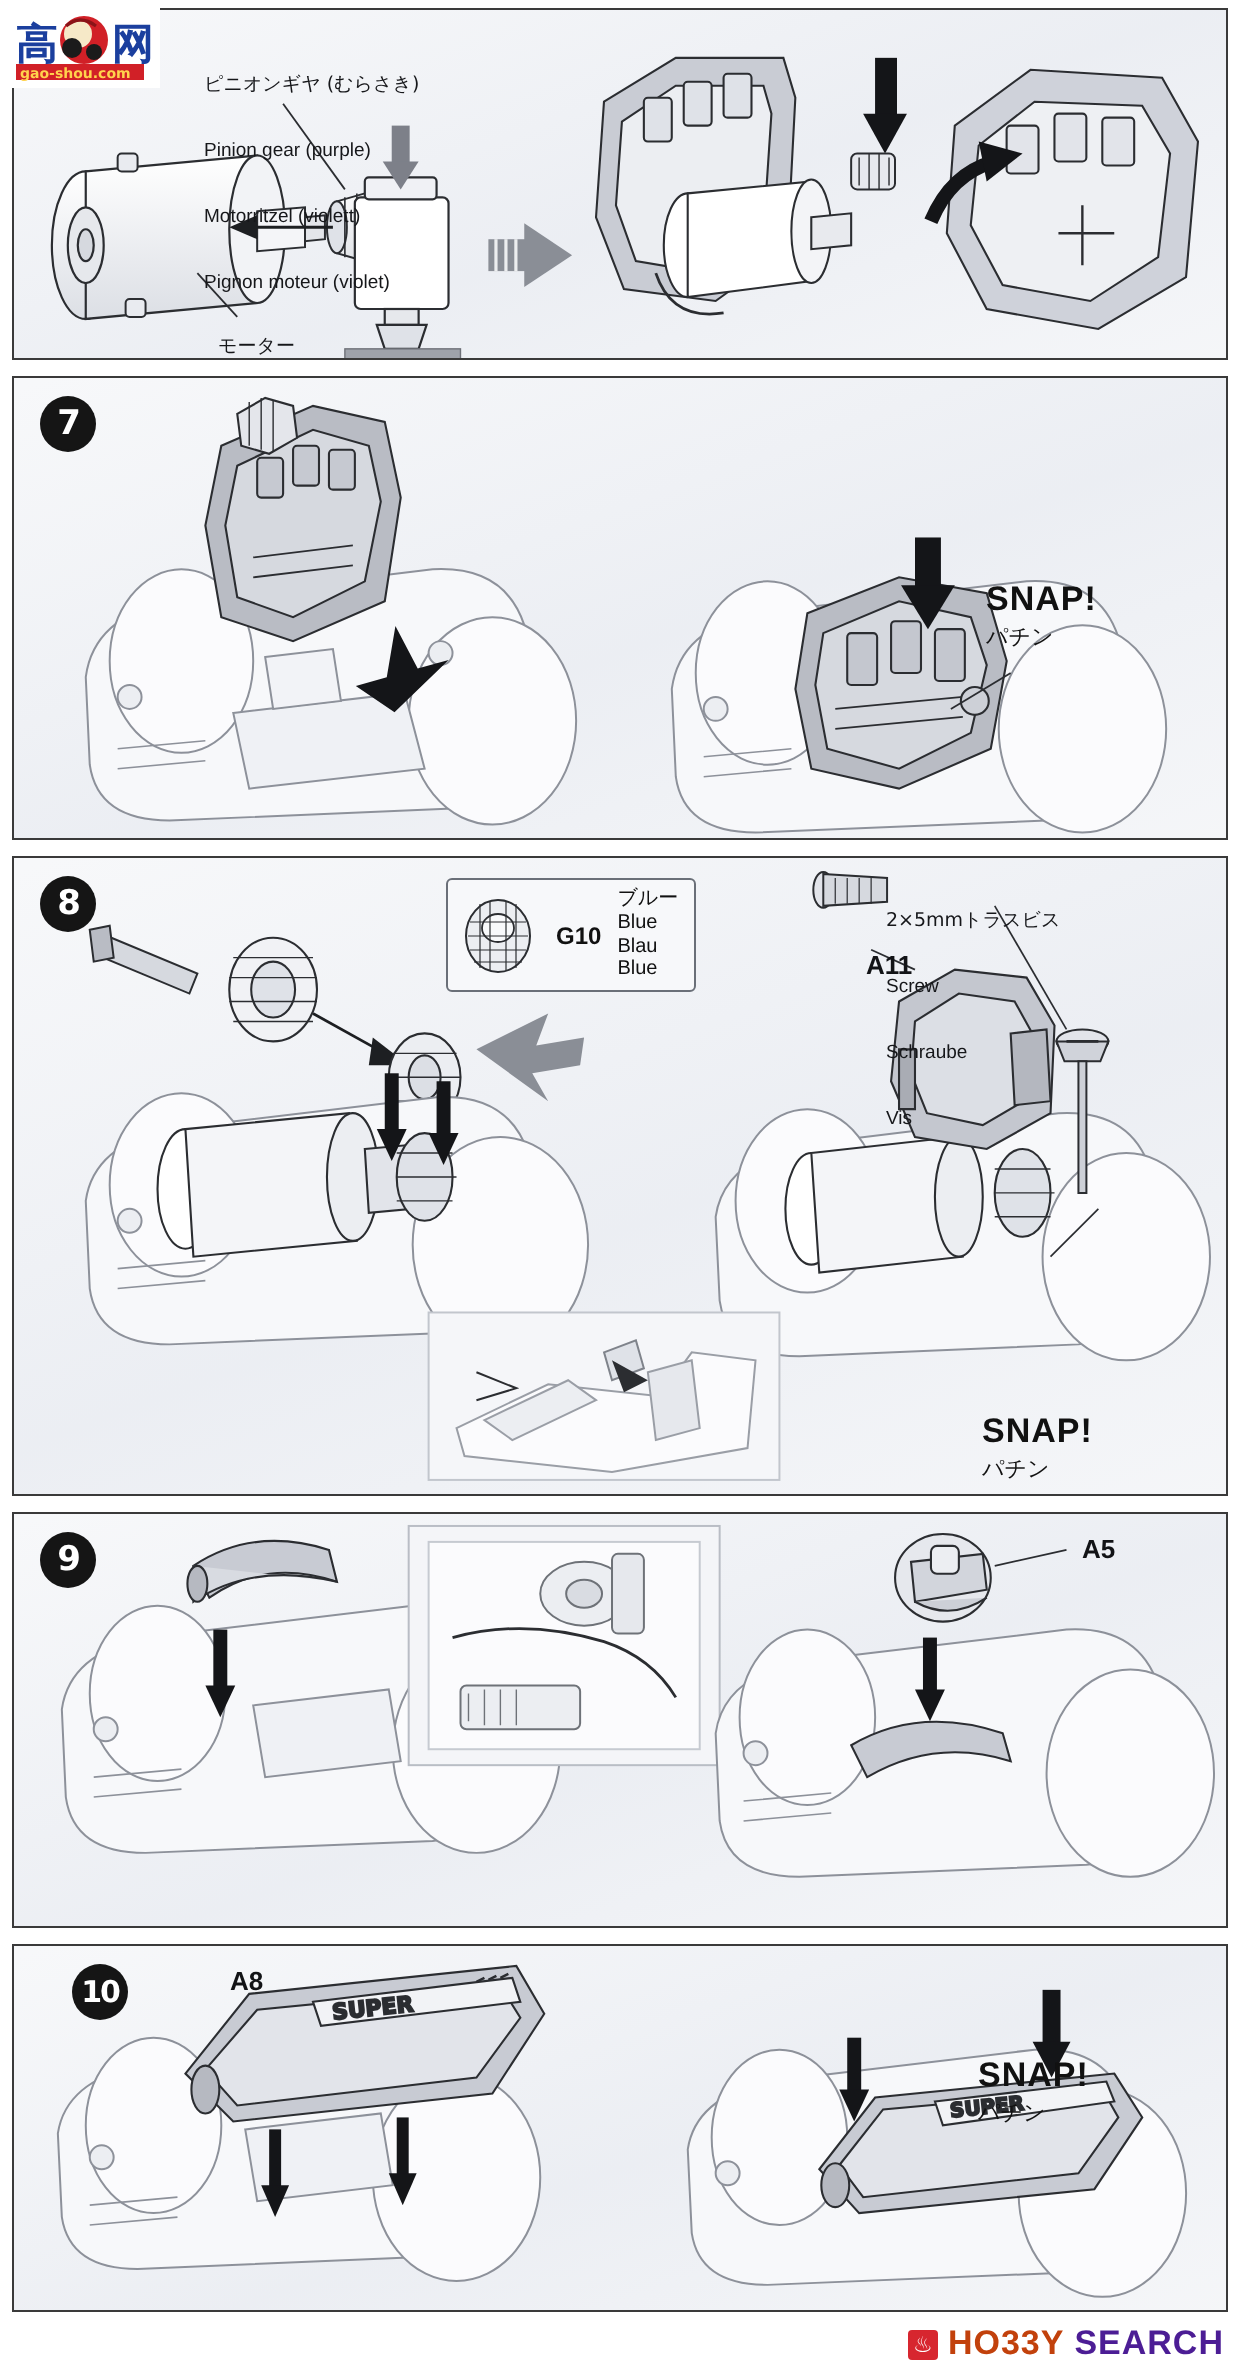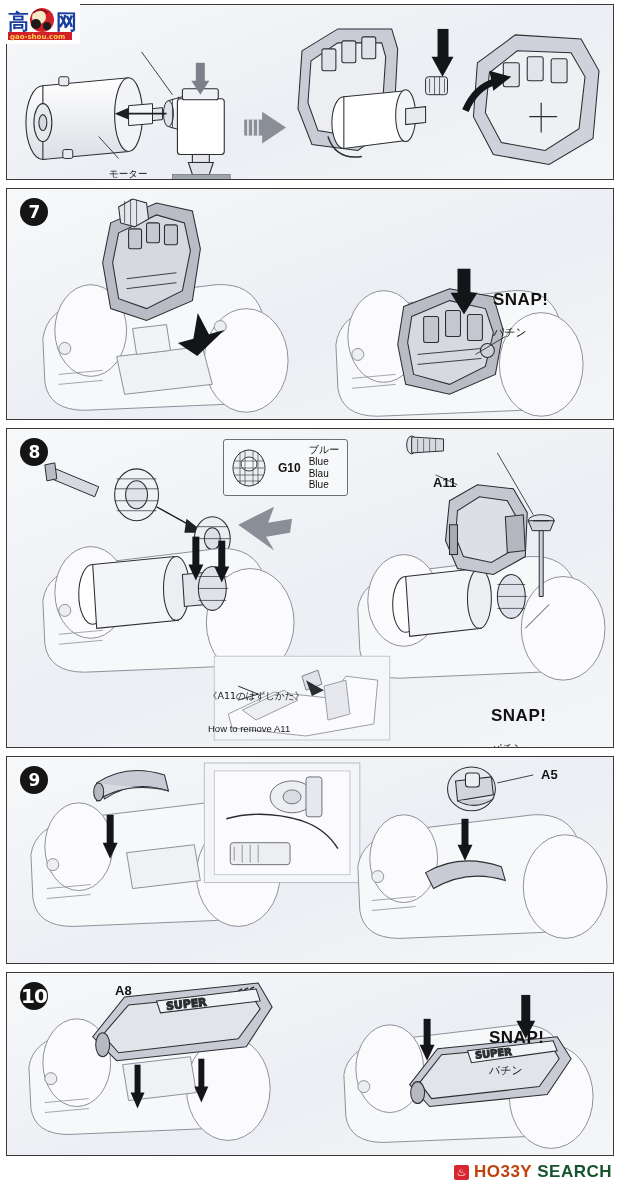--- a/index.html
+++ b/index.html
@@ -38,32 +38,32 @@
     position:absolute;
     width:26px;height:26px;border-radius:50%;
     background:#151515;color:#fff;
     font-size:17px;font-weight:bold;
     display:flex;align-items:center;justify-content:center;
     font-family:"DejaVu Sans",sans-serif;
     letter-spacing:-1px;
     z-index:30;
     box-shadow:0 0 0 1px #151515;
   }
-  .stepnum.wide{font-size:20px;}
+  .stepnum.wide{font-size:15px;margin-left:16px;}
 
   
   .txt{position:absolute;z-index:25;color:#16171a;line-height:1.16;white-space:pre;}
   .txt .jp{font-family:"DejaVu Sans",sans-serif;}
   .lbl{position:absolute;z-index:26;color:#121316;font-size:13px;font-weight:bold;}
   .callout{font-size:9px;}
   .callout .l{display:block;}
 
   .snap{position:absolute;z-index:28;}
   .snap .s1{font-size:17px;font-weight:bold;letter-spacing:.5px;color:#111;margin-top:45px;}
-  .snap .s2{font-size:11px;color:#111;font-family:Liberation Serif, serif;margin-top:15px;}
+  .snap .s2{font-size:11px;color:#111;font-family:Liberation Serif, serif;margin-top:1px;}
 
   
   .partbox{
     position:absolute;z-index:27;
     background:#f7f8fa;border:1px solid #6a6f78;border-radius:3px;
     display:flex;align-items:center;gap:8px;
     padding:4px 8px 4px 4px;
   }
   .partbox .code{font-size:12px;font-weight:bold;color:#111;}
   .partbox .cols{font-size:10px;line-height:1.18;color:#111;}
@@ -85,21 +85,21 @@
   .hs{
     position:absolute;right:8px;top:6px;
     display:flex;align-items:center;gap:5px;
   }
   .hs .mark{
     width:15px;height:15px;background:#d7262f;border-radius:2px;
     display:flex;align-items:center;justify-content:center;
     color:#fff;font-size:11px;line-height:1;font-family:"DejaVu Sans",sans-serif;
   }
   .hs .w1{color:#c2410c;font-size:17px;font-weight:bold;letter-spacing:.5px;}
-  .hs .w2{color:#14532d;font-size:17px;font-weight:bold;letter-spacing:.5px;}
+  .hs .w2{color:#4c1d95;font-size:17px;font-weight:bold;letter-spacing:.5px;}
 </style>
 </head>
 <body>
 
 <div class="sheet">
 
   <div class="panel p6">
     <svg class="art" viewBox="0 0 608 176">
       <defs>
         <linearGradient id="mg" x1="0" y1="0" x2="0" y2="1">
@@ -195,20 +195,26 @@
         <rect x="498" y="58" width="16" height="24" rx="2" fill="#e2e4ea"></rect>
         <rect x="522" y="52" width="16" height="24" rx="2" fill="#e2e4ea"></rect>
         <rect x="546" y="54" width="16" height="24" rx="2" fill="#e2e4ea"></rect>
         <path d="M536 98 L536 128 M524 112 L552 112" stroke-width="1.2" fill="none"></path>
       </g>
 
       <path d="M460 106 Q470 82 492 76" stroke="#141518" stroke-width="7" fill="none"></path>
       <path d="M484 66 L506 72 L488 86 Z" fill="#141518"></path>
     </svg>
 
+    <div class="txt callout" style="left:95px;top:10px;font-size:9.5px;">
+      <span class="l jp">ピニオンギヤ (むらさき)</span>
+      <span class="l">Pinion gear (purple)</span>
+      <span class="l">Motorritzel (violett)</span>
+      <span class="l">Pignon moteur (violet)</span>
+    </div>
 
     <div class="txt callout" style="left:102px;top:141px;font-size:9.5px;">
       <span class="l jp">モーター</span>
       
       
     </div>
   </div>
 
   <div class="panel p7">
     <svg class="art" viewBox="0 0 608 232">
@@ -390,29 +396,29 @@
       </svg>
       <div class="code">G10</div>
       <div class="cols">
         <span class="l jp">ブルー</span><br>
         <span class="l">Blue</span><br>
         <span class="l">Blau</span><br>
         <span class="l">Blue</span>
       </div>
     </div>
 
+    <div class="txt callout" style="left:436px;top:4px;font-size:9.5px;">
+      <span class="l jp">2×5mmトラスビス</span>
+      <span class="l">Screw</span>
+      <span class="l">Schraube</span>
+      <span class="l">Vis</span>
+    </div>
 
     <div class="lbl" style="left:426px;top:46px;">A11</div>
 
-    <div class="txt callout" style="left:201px;top:239px;font-size:9.5px;">
-      <span class="l jp">《A11のはずしかた》</span>
-      <span class="l">How to remove A11</span>
-      
-      
-    </div>
 
     <div class="snap" style="left:484px;top:232px;">
       <div class="s1">SNAP!</div>
       <div class="s2">パチン</div>
     </div>
   </div>
 
   <div class="panel p9">
     <svg class="art" viewBox="0 0 608 208">
 

